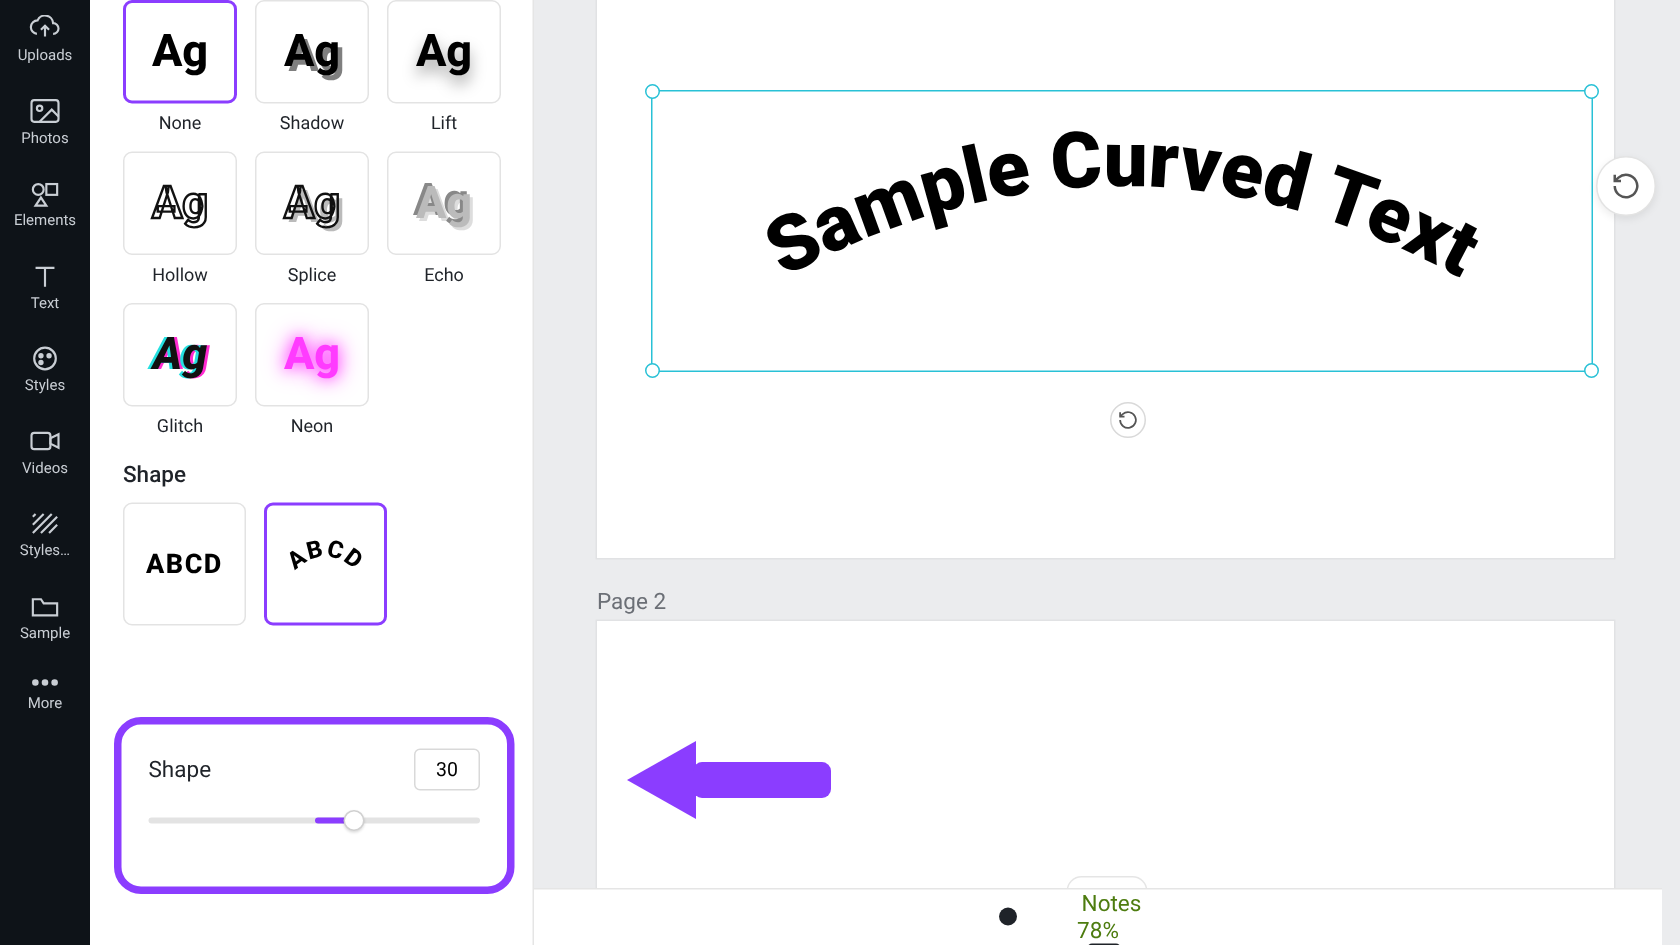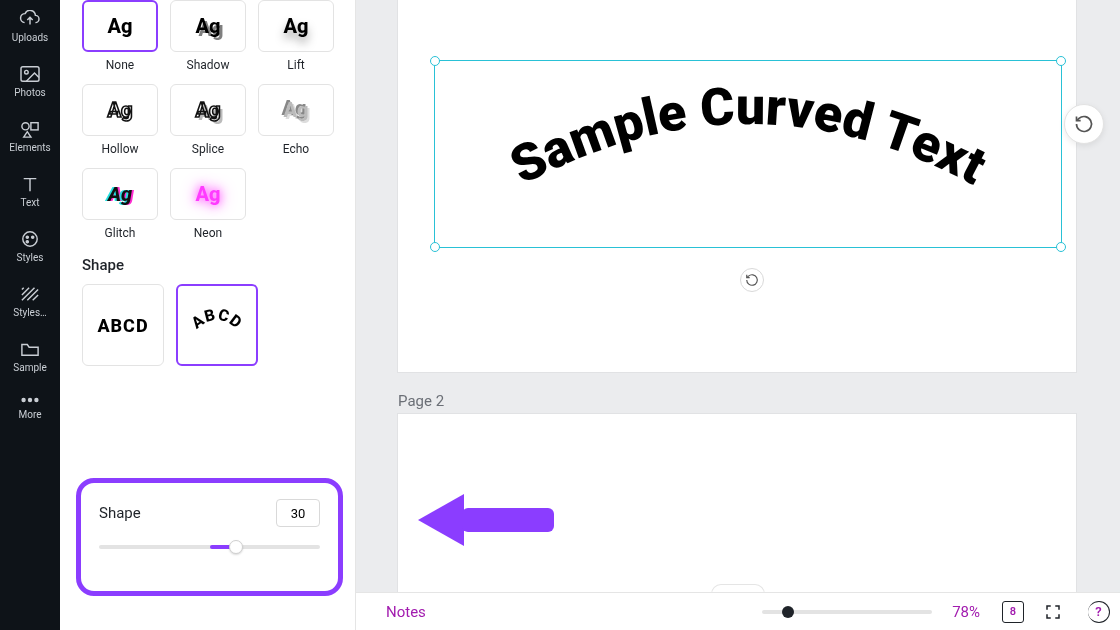--- a/index.html
+++ b/index.html
@@ -20,23 +20,23 @@
   .panel {
     width: 296px; background:#fff; border-right:1px solid #e5e5e5;
     padding: 0 18px 0 22px; overflow:hidden; position:relative;
   }
   .effects-grid { display:flex; flex-wrap:wrap; gap: 12px 12px; }
   .effect {
     width: 76px; display:flex; flex-direction:column; align-items:center; gap:6px;
     cursor:pointer;
   }
   .effect .thumb {
-    width:76px; height:52px; border:1px solid #e3e3e3; border-radius:6px;
+    width:76px; height:69px; border:1px solid #e3e3e3; border-radius:6px;
     background:#fff; display:flex; align-items:center; justify-content:center;
-    font-size:20px; font-weight:800;
+    font-size:30px; font-weight:800;
   }
   .effect.selected .thumb { border:2px solid #8b3dff; }
   .effect .lbl { font-size:12px; color:#1f2329; }
 
   .thumb-shadow   { text-shadow: 3px 3px 0 rgba(0,0,0,.5); }
   .thumb-lift     { text-shadow: 0 6px 10px rgba(0,0,0,.35); }
   .thumb-hollow   { -webkit-text-stroke:1.6px #111; color:transparent; }
   .thumb-splice   { -webkit-text-stroke:1.6px #111; color:transparent; text-shadow:3px 3px 0 #bbb; }
   .thumb-echo     { color:#bbb; text-shadow:-2px -2px 0 #888, 2px 2px 0 #ddd; }
   .thumb-glitch   { color:#111; text-shadow:-2px 0 #25e0e0, 2px 0 #ff2bd1; font-style:italic;}
@@ -102,24 +102,24 @@
     border-radius:50%; background:#fff; border:1px solid #e3e3e3;
     display:flex; align-items:center; justify-content:center;
     box-shadow:0 2px 6px rgba(0,0,0,.08); cursor:pointer;
   }
 
   .arrow-annot { position:absolute; left:62px; top:488px; }
   .arrow-annot svg polygon, .arrow-annot svg rect { fill:#8b3dff; }
 
   
   .bottombar {
-    position:absolute; left:0; right:0; bottom:0; height:38px;
+    position:absolute; left:0; right:12px; bottom:0; height:38px;
     background:#fff; border-top:1px solid #e5e5e5;
     display:flex; align-items:center; padding:0 12px 0 30px;
-    font-size:15px; color:#a21caf;
+    font-size:15px; color:#4d7c0f;flex-direction:column;
   }
   .bb-notes { flex:0 0 auto; cursor:pointer; }
   .bb-spacer { flex:1; }
   .bb-zoom-slider { position:relative; width:170px; height:4px; background:#e3e3e3; border-radius:2px; margin-right:20px; }
   .bb-zoom-slider .knob { position:absolute; top:50%; left:26px; width:12px;height:12px;border-radius:50%;background:#1f2329; transform:translate(-50%,-50%);} 
   .bb-zoom { margin-right:18px; cursor:pointer; }
   .bb-btn { width:30px; height:26px; display:flex; align-items:center; justify-content:center; margin-right:10px; cursor:pointer; }
   .page-count-box { border:1.5px solid #1f2329; border-radius:3px; width:22px;height:22px; display:flex;align-items:center;justify-content:center; font-size:11px; font-weight:600;}
   .help { width:22px; height:22px; border:1.5px solid #1f2329; border-left:none; border-top-left-radius:11px; border-bottom-left-radius:11px; border-top-right-radius:11px; border-bottom-right-radius:11px; display:flex;align-items:center;justify-content:center;font-size:13px;font-weight:600; transform:translateX(6px); overflow:hidden;}
 
@@ -160,20 +160,27 @@
       <span>Text</span>
     </div>
     <div class="rail-item">
       <svg width="22" height="18" viewBox="0 0 24 20">
           <circle cx="12" cy="10" r="8"></circle>
           <circle cx="9" cy="8" r="1.2" fill="#c9ced4"></circle>
           <circle cx="15" cy="8" r="1.2" fill="#c9ced4"></circle>
           <circle cx="9" cy="13" r="1.2" fill="#c9ced4"></circle>
         </svg>
       <span>Styles</span>
+    </div>
+    <div class="rail-item">
+      <svg width="22" height="18" viewBox="0 0 24 20">
+          <rect x="2" y="4" width="14" height="12" rx="2"></rect>
+          <path d="M16 8l6-3v10l-6-3z"></path>
+        </svg>
+      <span>Videos</span>
     </div>
     <div class="rail-item">
       <svg width="22" height="18" viewBox="0 0 24 20">
           <path d="M3 17L17 3M3 11L11 3M3 5l2-2M9 17L21 5M15 17l6-6"></path>
         </svg>
       <span>Styles…</span>
     </div>
     <div class="rail-item">
       <svg width="22" height="18" viewBox="0 0 24 20">
           <path d="M3 5h6l2 3h10v9H3z"></path>

